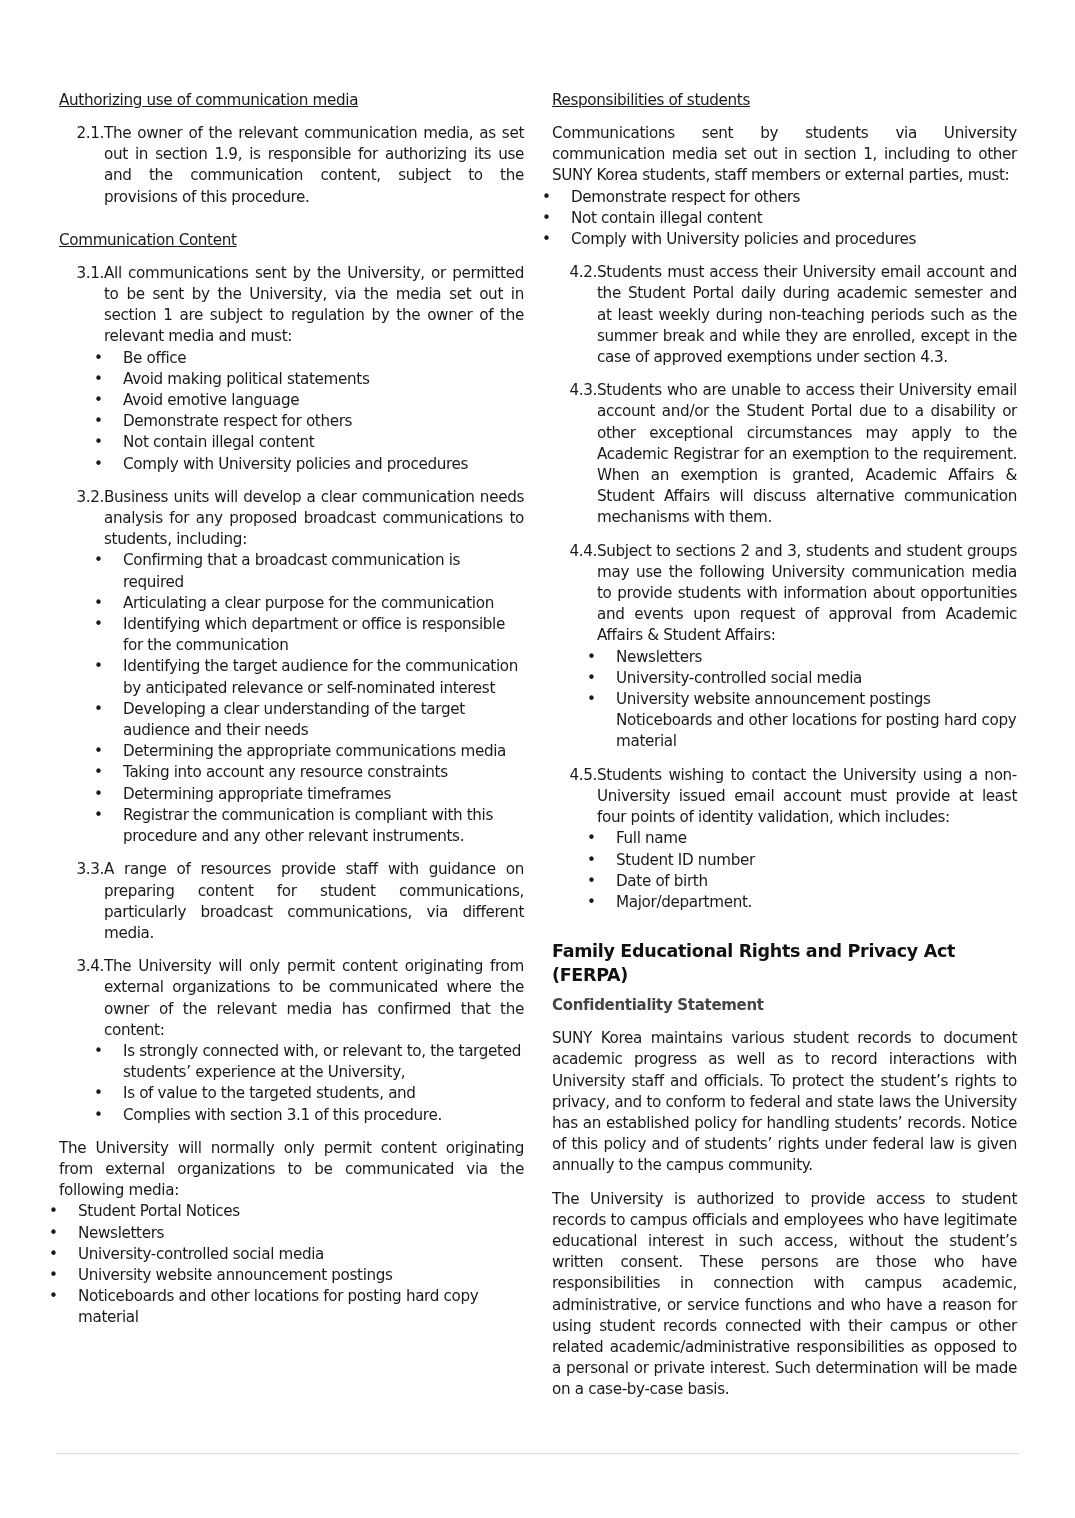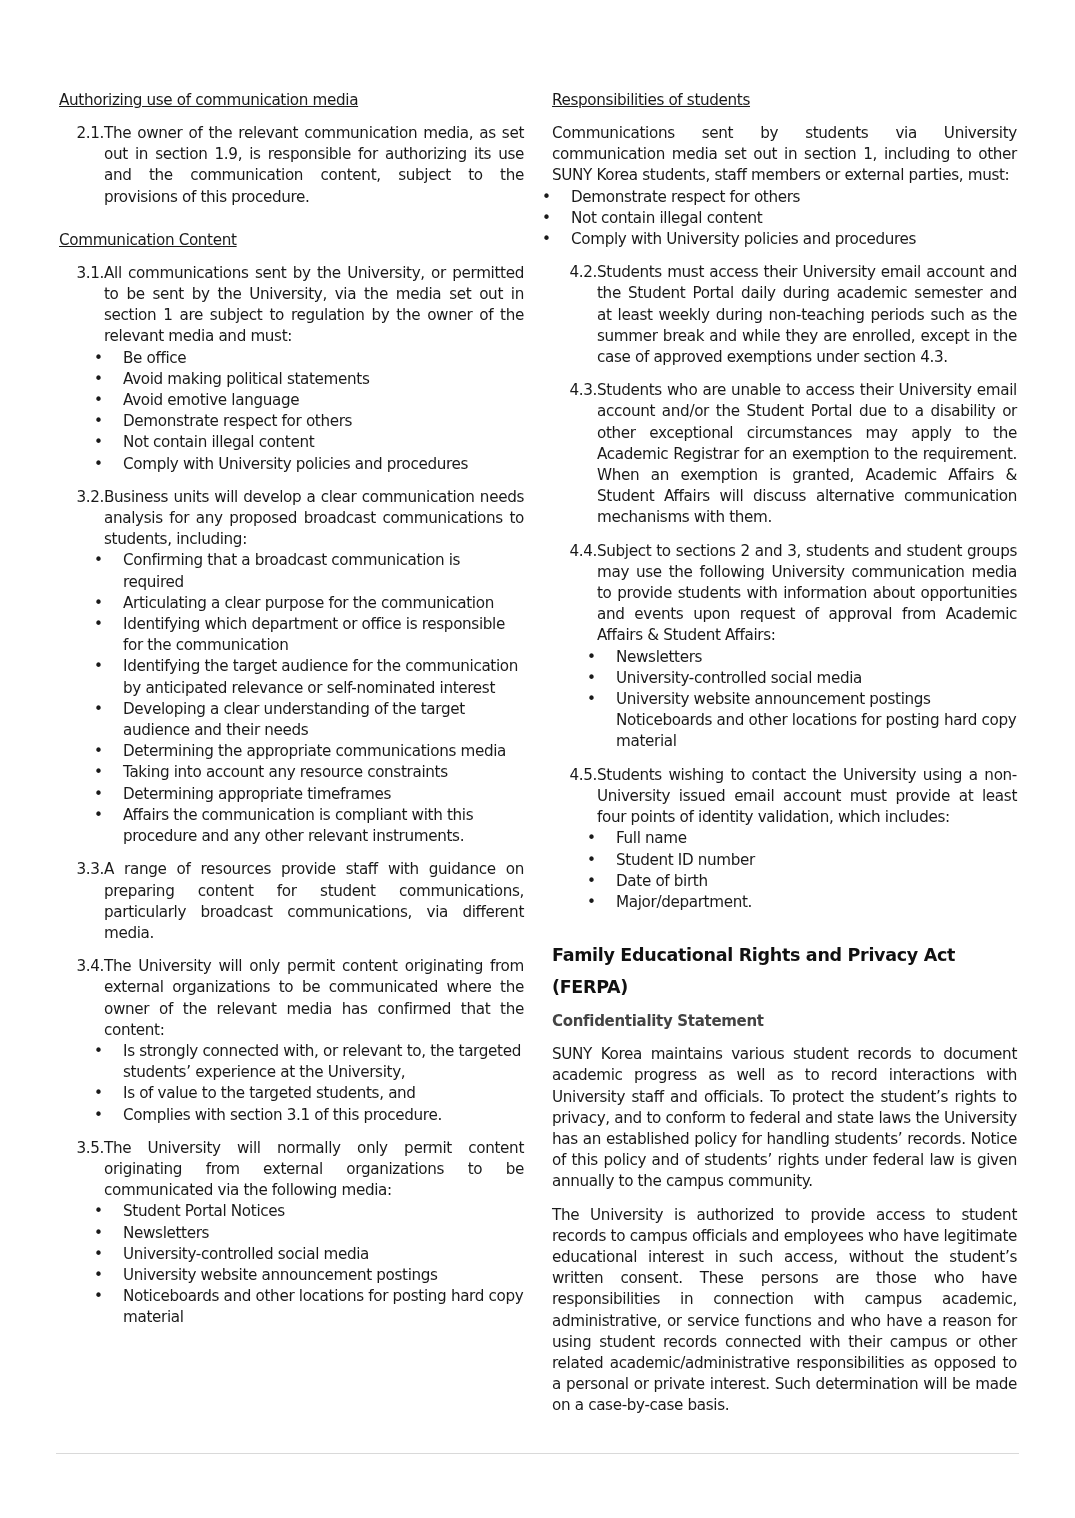--- a/index.html
+++ b/index.html
@@ -10,21 +10,21 @@
   .col.right { left: 552px; }
   .heading-u { text-decoration: underline; margin: 0 0 12px 0; font-size: 15.2px; line-height: 21px; }
   .item { display: flex; margin-bottom: 12px; }
   .num { width: 45px; flex: 0 0 45px; text-align: right; }
   .itext { flex: 1; text-align: justify; }
   ul.bl { list-style: none; margin: 0; padding: 0; }
   ul.bl li { display: flex; text-align: left; }
   ul.bl li .b { width: 29px; flex: 0 0 29px; margin-left: -10px; padding-left: 0; text-align: left; }
   ul.bl li .t { flex: 1; }
   .spacer-h { height: 10px; }
-  .h2 { font-weight: bold; font-size: 17.5px; line-height: 32px; margin: 26px 0 8px 0; letter-spacing: -0.3px; color: #111; }
+  .h2 { font-weight: bold; font-size: 17.5px; line-height: 24px; margin: 26px 0 8px 0; letter-spacing: -0.3px; color: #111; }
   .h3 { font-weight: bold; font-size: 15px; line-height: 21px; margin: 0 0 12px 0; color: #444; letter-spacing: -0.3px; }
   .para { text-align: justify; margin: 0 0 12px 0; }
   .footer-rule { position: absolute; left: 56px; top: 1453px; width: 963px; height: 1px; background: #d9d9d9; }
   .footer { position: absolute; right: 58px; top: 1537px; font-size: 17px; line-height: 20px; letter-spacing: -0.4px; color: #222; white-space: nowrap; font-weight: bold; }
   .footer .it { font-style: italic; }
 </style>
 </head>
 <body>
 
 <div class="page">
@@ -104,21 +104,21 @@
           <li>
               <span class="b">•</span>
               <span class="t">Taking into account any resource constraints</span>
             </li>
           <li>
               <span class="b">•</span>
               <span class="t">Determining appropriate timeframes</span>
             </li>
           <li>
               <span class="b">•</span>
-              <span class="t">Affairs the communication is compliant with this procedure and any other relevant instruments.</span>
+              <span class="t">Registrar the communication is compliant with this procedure and any other relevant instruments.</span>
             </li>
         </ul>
       </div>
     </div>
 
     <div class="item">
       <div class="num">3.3.</div>
       <div class="itext">A range of resources provide staff with guidance on preparing content for student communications, particularly broadcast communications, via different media.</div>
     </div>
 
@@ -137,21 +137,20 @@
             </li>
           <li>
               <span class="b">•</span>
               <span class="t">Complies with section 3.1 of this procedure.</span>
             </li>
         </ul>
       </div>
     </div>
 
     <div class="item">
-      <div class="num">3.5.</div>
       <div class="itext">
         <div>The University will normally only permit content originating from external organizations to be communicated via the following media:</div>
         <ul class="bl">
           <li>
               <span class="b">•</span>
               <span class="t">Student Portal Notices</span>
             </li>
           <li>
               <span class="b">•</span>
               <span class="t">Newsletters</span>

